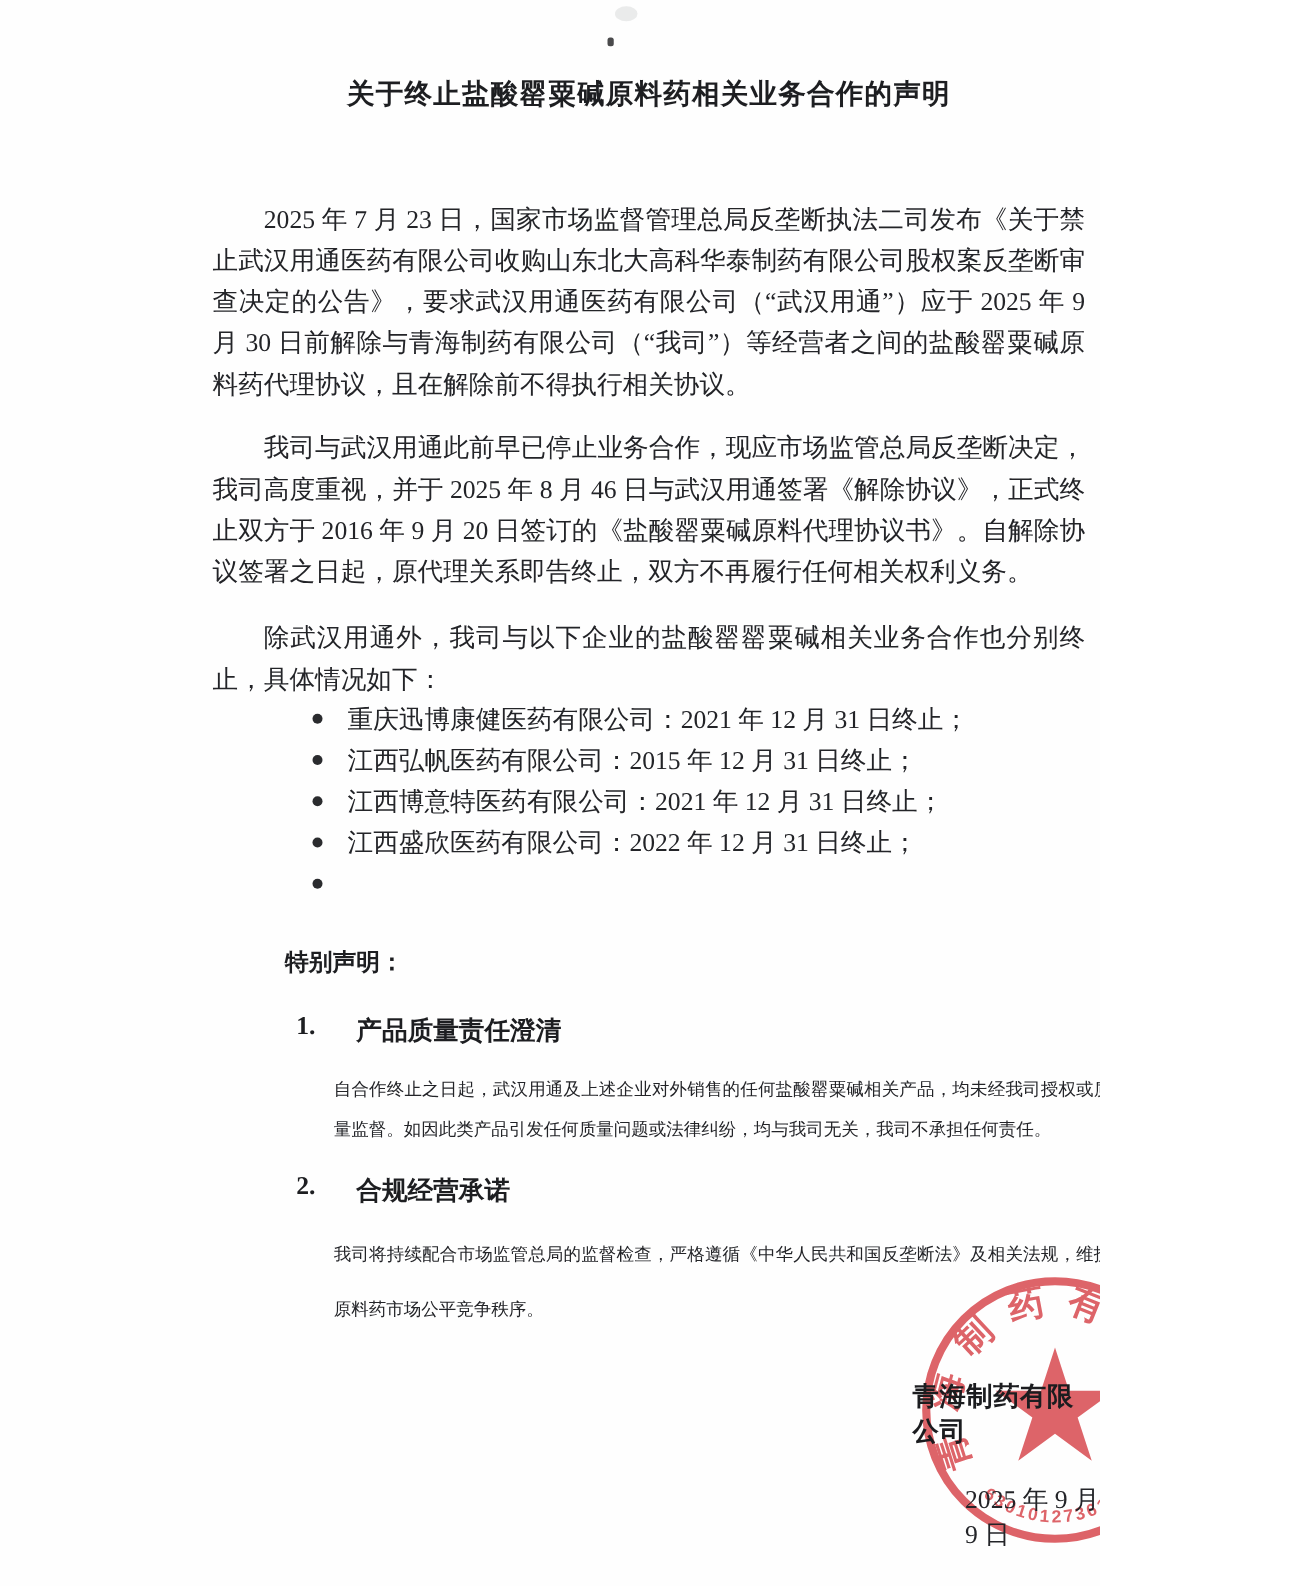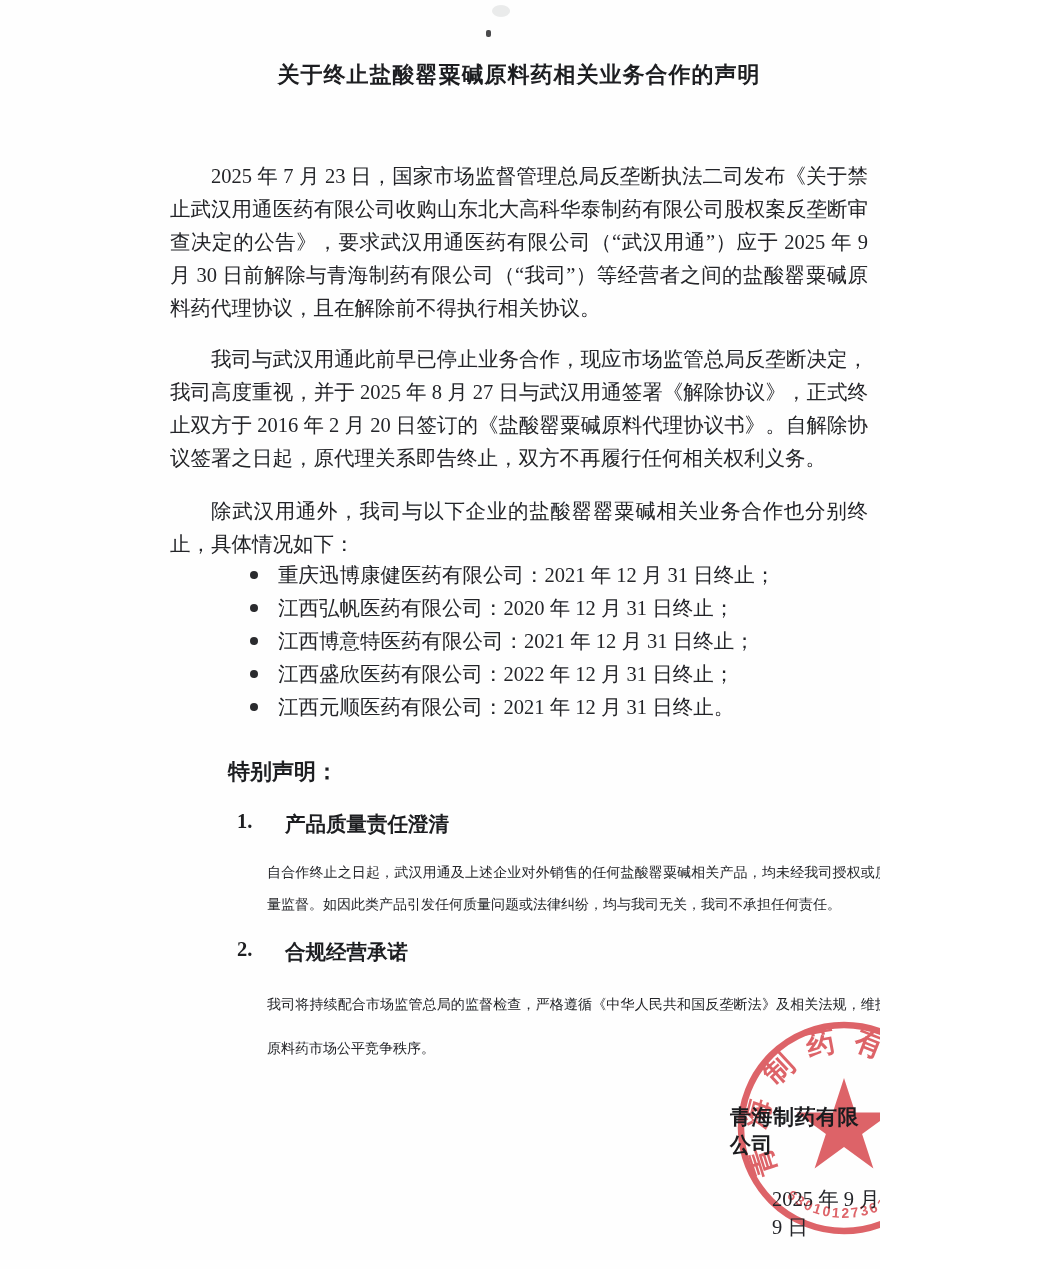--- a/index.html
+++ b/index.html
@@ -33,21 +33,21 @@
   .term-list li{
     height:33.2px;display:flex;align-items:center;
     font-size:20.5px;color:#232428;white-space:nowrap;
   }
   .bullet-dot{
     width:8px;height:8px;border-radius:50%;
     background:#2a2b2e;margin-right:20px;flex:0 0 auto;
   }
   .special-heading{
     position:absolute;top:757px;left:228px;
-    font-weight:bold;font-size:22px;color:#1d1e21;
+    font-weight:bold;font-size:19px;color:#1d1e21;
   }
   .num-row{
     position:absolute;left:237px;display:flex;
     font-weight:bold;font-size:20.5px;color:#1d1e21;
   }
   .num-row .num{width:48px;flex:0 0 auto;}
   .row1{top:810px;}
   .row2{top:938px;}
   .item-body{
     position:absolute;left:267px;width:622px;
@@ -80,43 +80,42 @@
 <body>
 
 <div class="page">
 
   <div class="smudge"></div>
   <div class="speck"></div>
 
   <div class="doc-title">关于终止盐酸罂粟碱原料药相关业务合作的声明</div>
 
   <p class="para p1">2025 年 7 月 23 日，国家市场监督管理总局反垄断执法二司发布《关于禁止武汉用通医药有限公司收购山东北大高科华泰制药有限公司股权案反垄断审查决定的公告》，要求武汉用通医药有限公司（“武汉用通”）应于 2025 年 9 月 30 日前解除与青海制药有限公司（“我司”）等经营者之间的盐酸罂粟碱原料药代理协议，且在解除前不得执行相关协议。</p>
-  <p class="para p2">我司与武汉用通此前早已停止业务合作，现应市场监管总局反垄断决定，我司高度重视，并于 2025 年 8 月 27 日与武汉用通签署《解除协议》，正式终止双方于 2016 年 2 月 20 日签订的《盐酸罂粟碱原料代理协议书》。自解除协议签署之日起，原代理关系即告终止，双方不再履行任何相关权利义务。</p>
+  <p class="para p2">我司与武汉用通此前早已停止业务合作，现应市场监管总局反垄断决定，我司高度重视，并于 2025 年 8 月 46 日与武汉用通签署《解除协议》，正式终止双方于 2016 年 9 月 20 日签订的《盐酸罂粟碱原料代理协议书》。自解除协议签署之日起，原代理关系即告终止，双方不再履行任何相关权利义务。</p>
   <p class="para p3">除武汉用通外，我司与以下企业的盐酸罂罂粟碱相关业务合作也分别终止，具体情况如下：</p>
 
   <ul class="term-list">
     <li>
       <span class="bullet-dot"></span>
       <span>重庆迅博康健医药有限公司：2021 年 12 月 31 日终止；</span>
     </li>
     <li>
       <span class="bullet-dot"></span>
-      <span>江西弘帆医药有限公司：2020 年 12 月 31 日终止；</span>
+      <span>江西弘帆医药有限公司：2015 年 12 月 31 日终止；</span>
     </li>
     <li>
       <span class="bullet-dot"></span>
       <span>江西博意特医药有限公司：2021 年 12 月 31 日终止；</span>
     </li>
     <li>
       <span class="bullet-dot"></span>
       <span>江西盛欣医药有限公司：2022 年 12 月 31 日终止；</span>
     </li>
     <li>
       <span class="bullet-dot"></span>
-      <span>江西元顺医药有限公司：2021 年 12 月 31 日终止。</span>
     </li>
   </ul>
 
   <div class="special-heading">特别声明：</div>
 
   <div class="num-row row1">
     <span class="num">1.</span>
     <span>产品质量责任澄清</span>
   </div>
   <p class="item-body body1">自合作终止之日起，武汉用通及上述企业对外销售的任何盐酸罂粟碱相关产品，均未经我司授权或质量监督。如因此类产品引发任何质量问题或法律纠纷，均与我司无关，我司不承担任何责任。</p>

